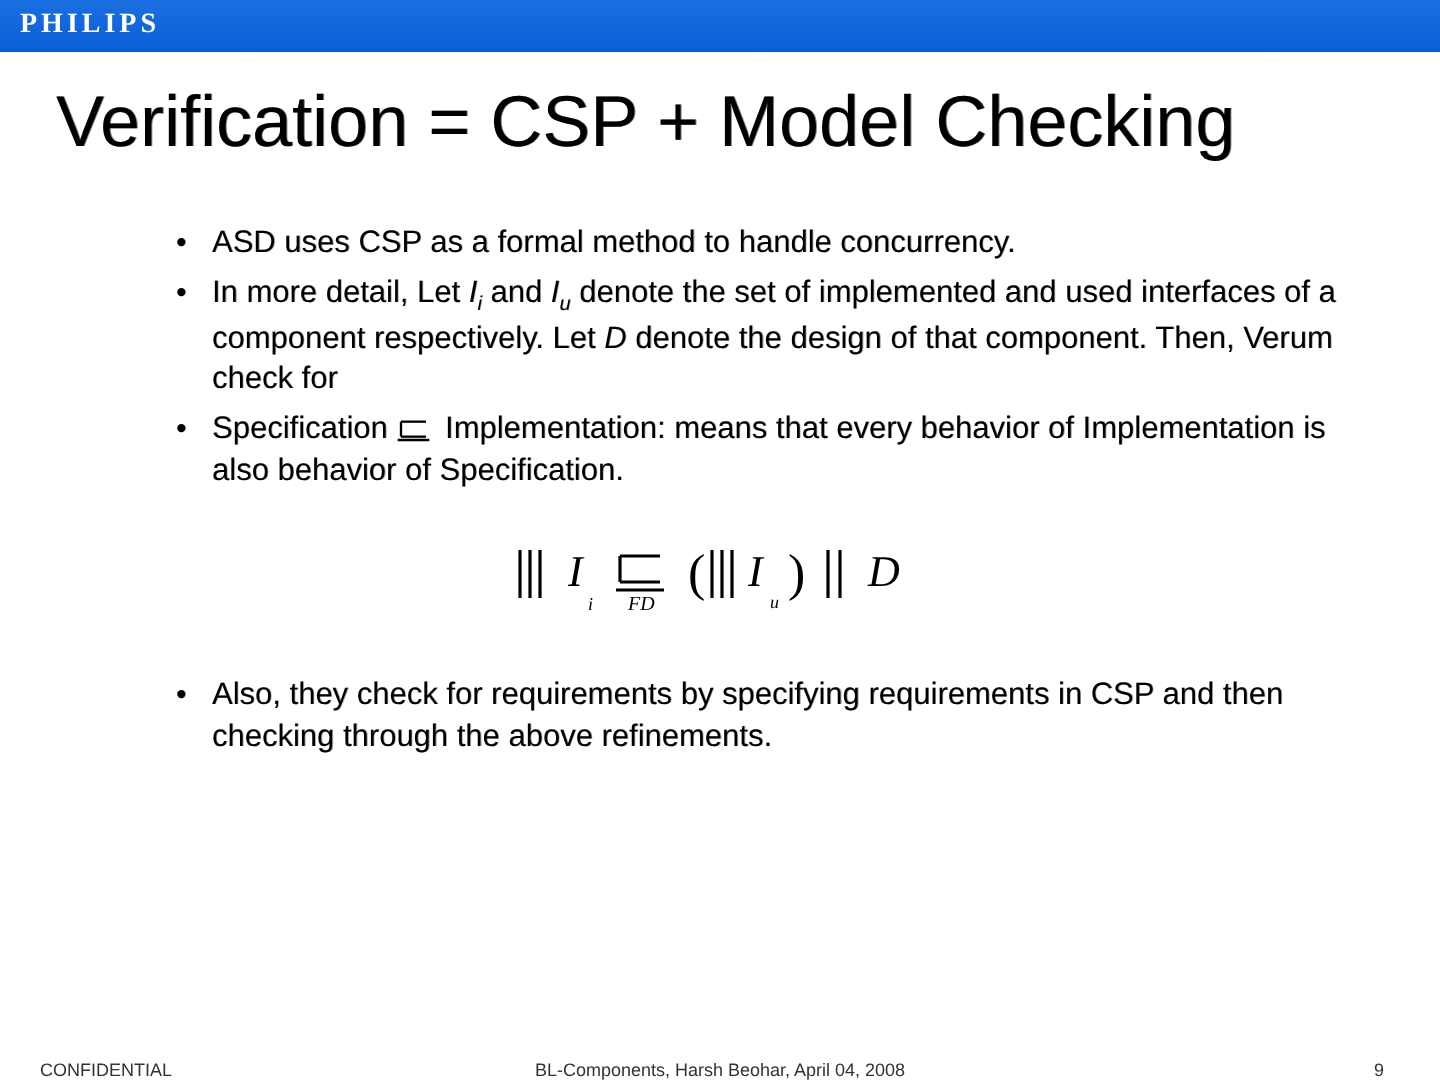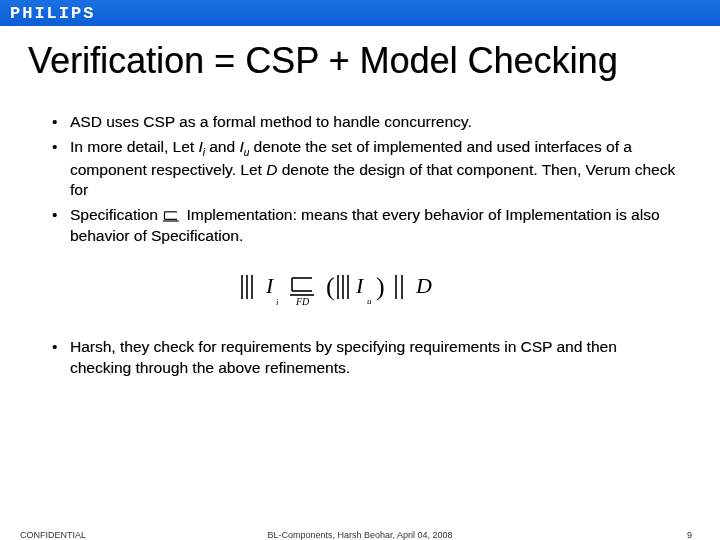--- a/index.html
+++ b/index.html
@@ -16,32 +16,32 @@
     background: #0b5ed7;
     background: linear-gradient(#1a6fe0,#0b5ed7);
     height: 26px;
     display: flex;
     align-items: center;
     padding: 0 10px;
   }
   .logo {
     color: #fff;
     font-weight: 900;
-    font-size: 17px;
+    font-size: 14px;
     letter-spacing: 2px;
-    font-family: Liberation Mono, monospace;
+    font-family: Liberation Serif, serif;
   }
   .title {
     font-size: 36px;
     font-weight: 400;
     margin: 14px 0 20px 28px;
     text-shadow: 0.5px 0 0 #888;
   }
   .content {
-    padding: 0 40px 0 48px;
+    padding: 0 40px 0 84px;
   }
   ul.bullets {
     list-style: none;
     padding-left: 0;
     margin: 30px 0 18px 0;
   }
   ul.bullets li {
     position: relative;
     padding-left: 22px;
     font-size: 15.5px;
@@ -152,21 +152,21 @@
 
       <line x1="162" y1="10" x2="162" y2="34" stroke="#000" stroke-width="1.6"></line>
       <line x1="168" y1="10" x2="168" y2="34" stroke="#000" stroke-width="1.6"></line>
 
       <text x="182" y="28" font-family="Georgia,serif" font-style="italic" font-size="22">D</text>
     </svg>
   </div>
 
   <ul class="bullets" style="margin-top:10px;">
     <li>
-      <span>Harsh, they check for requirements by specifying requirements in CSP and then checking through the above refinements.</span>
+      <span>Also, they check for requirements by specifying requirements in CSP and then checking through the above refinements.</span>
     </li>
   </ul>
 
 </div>
 
 <div class="footer">
   <span class="left">CONFIDENTIAL</span>
   <span class="center">BL-Components, Harsh Beohar, April 04, 2008</span>
   <span class="right">9</span>
 </div>

